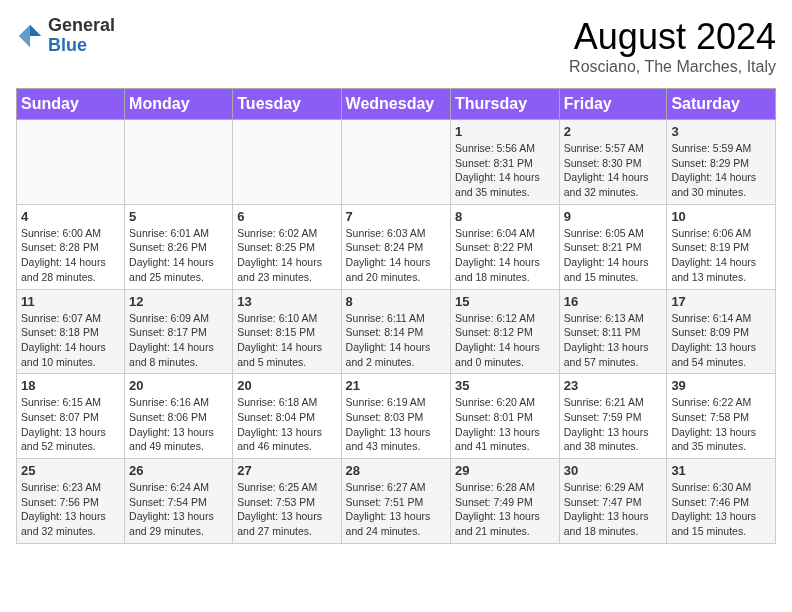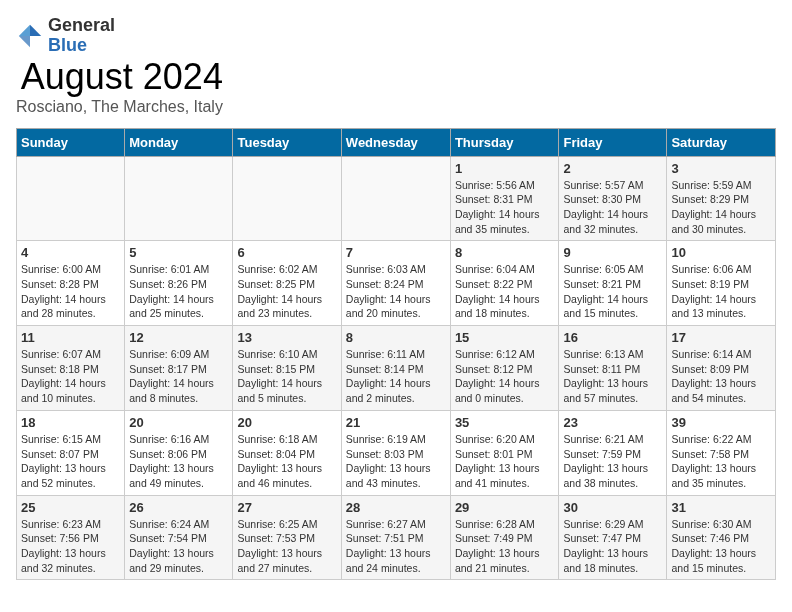--- a/index.html
+++ b/index.html
@@ -8,21 +8,20 @@
       background: #fff;
       width: 792px;
       min-height: 612px;
       padding: 16px;
     }
     .header-area {
       display: flex;
       justify-content: space-between;
       align-items: flex-start;
       margin-bottom: 12px;
-      flex-direction: column;
     }
     .logo {
       display: flex;
       align-items: center;
     }
     .logo-text {
       display: flex;
       flex-direction: column;
       line-height: 1.1;
     }
@@ -52,25 +51,25 @@
     .location-title {
       font-size: 16px;
       color: #555;
     }
     .calendar {
       width: 100%;
       border-collapse: collapse;
       font-size: 11px;
     }
     .calendar thead tr th {
-      background-color: #0369a1;
+      background-color: #8b5cf6;
       color: #fff;
       padding: 6px 4px;
       text-align: left;
-      font-size: 13px;
+      font-size: 16px;
       font-weight: bold;
       border: 1px solid #aaa;
     }
     .calendar tbody tr td {
       vertical-align: top;
       border: 1px solid #ccc;
       padding: 4px 4px;
       width: 110px;
       min-height: 80px;
       background: #fff;

